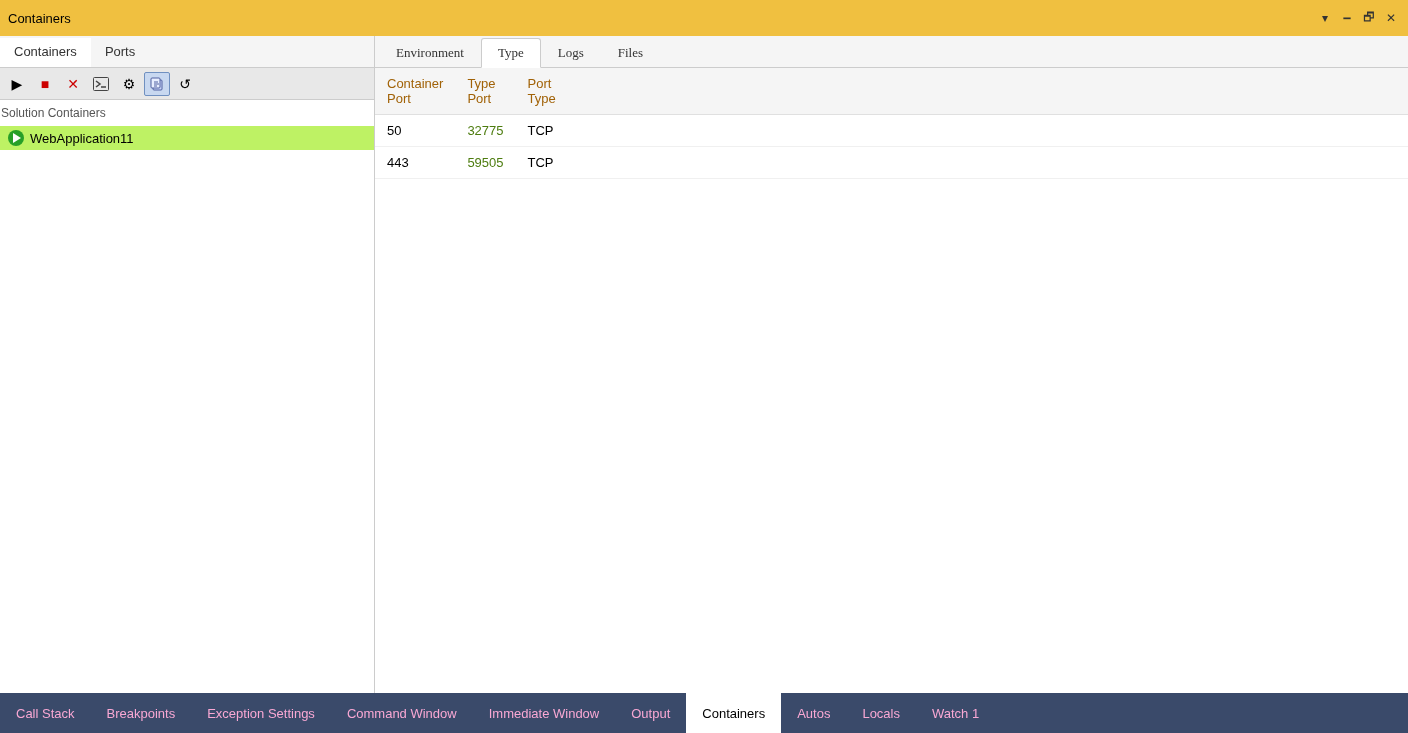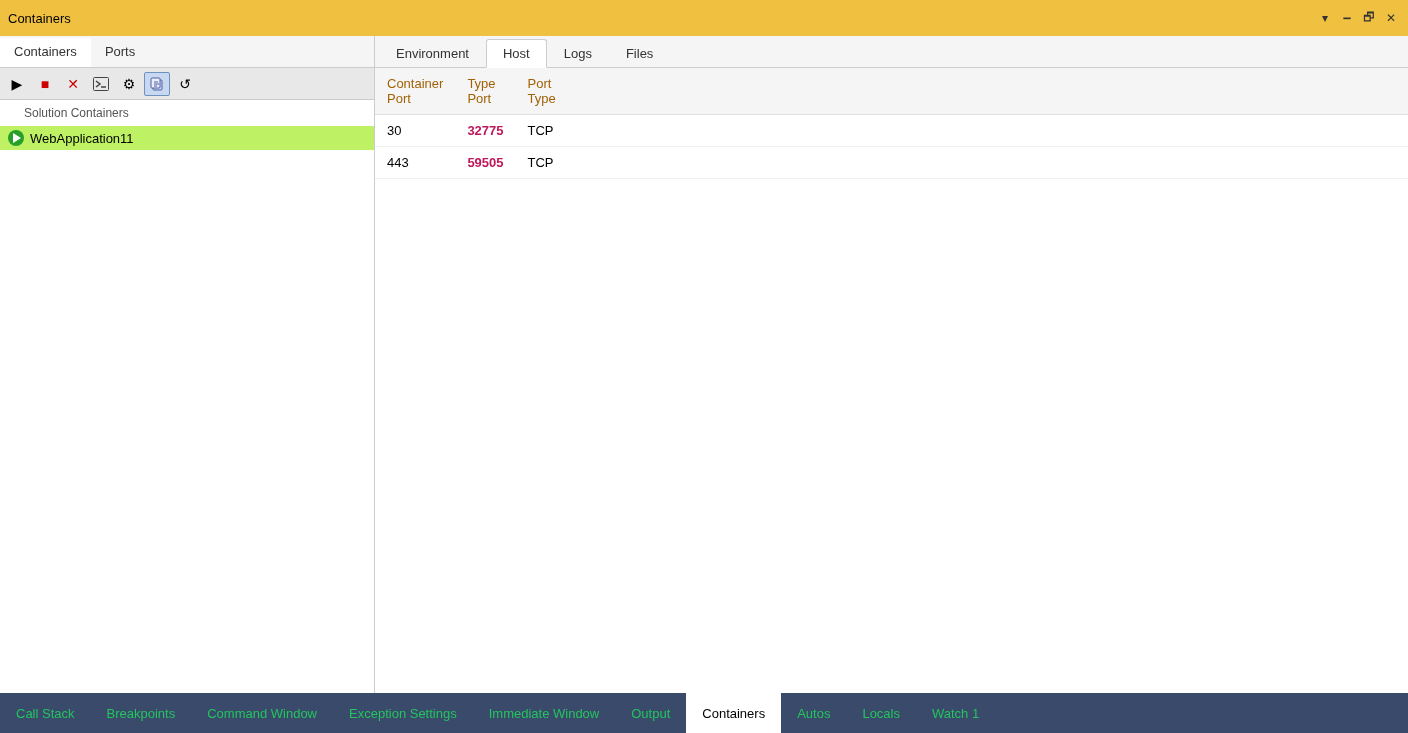--- a/index.html
+++ b/index.html
@@ -113,21 +113,21 @@
       border-color: #7090c0;
     }
 
     
     .left-content {
       flex: 1;
       overflow-y: auto;
       background: #fff;
     }
     .section-header {
-      padding: 6px 24px;
+      padding: 6px 1px;
       font-size: 12px;
       color: #555;
       font-weight: normal;
     }
     .list-item {
       display: flex;
       align-items: center;
       padding: 4px 8px;
       gap: 6px;
       cursor: pointer;
@@ -173,20 +173,21 @@
     .right-tab {
       padding: 6px 16px;
       cursor: pointer;
       font-size: 13px;
       border: 1px solid transparent;
       background: transparent;
       color: #333;
       border-radius: 3px 3px 0 0;
       position: relative;
       top: 1px;
+      font-family: Liberation Serif, serif;
     }
     .right-tab.active {
       background: #fff;
       border-color: #ccc;
       border-bottom-color: #fff;
       font-weight: 500;
     }
 
     
     .ports-table {
@@ -201,42 +202,41 @@
       color: #a16207;
       border-bottom: 1px solid #e0e0e0;
       background: #f5f5f5;
     }
     .ports-table td {
       padding: 8px 12px;
       font-size: 13px;
       border-bottom: 1px solid #f0f0f0;
     }
     .port-link {
-      color: #be185d;
+      color: #4d7c0f;
       text-decoration: none;
       cursor: pointer;
-      font-weight: bold;
     }
 
     
     .bottom-tabs {
       height: 40px;
       background: #3a4a6a;
       display: flex;
       align-items: center;
       flex-shrink: 0;
       overflow: hidden;
     }
     .bottom-tab {
       padding: 0 16px;
       height: 100%;
       display: flex;
       align-items: center;
       font-size: 13px;
-      color: #22c55e;
+      color: #f9a8d4;
       cursor: pointer;
       border: none;
       background: transparent;
       white-space: nowrap;
     }
     .bottom-tab.active {
       background: #fff;
       color: #000;
     }
   </style>
@@ -293,38 +293,38 @@
         <span>WebApplication11</span>
       </div>
     </div>
 
   </div>
 
   <div class="right-panel">
 
     <div class="right-tabs">
       <button class="right-tab">Environment</button>
-      <button class="right-tab active">Host</button>
+      <button class="right-tab active">Type</button>
       <button class="right-tab">Logs</button>
       <button class="right-tab">Files</button>
     </div>
 
     <div style="flex:1; overflow:auto;">
       <table class="ports-table">
         <thead>
           <tr>
             <th>Container Port</th>
             <th>Type Port</th>
             <th>Port Type</th>
             <th style="width:100%;"></th>
           </tr>
         </thead>
         <tbody>
           <tr>
-            <td>30</td>
+            <td>50</td>
             <td><a class="port-link">32775</a></td>
             <td>TCP</td>
             <td></td>
           </tr>
           <tr>
             <td>443</td>
             <td><a class="port-link">59505</a></td>
             <td>TCP</td>
             <td></td>
           </tr>
@@ -332,21 +332,21 @@
       </table>
     </div>
 
   </div>
 
 </div>
 
 <div class="bottom-tabs">
   <button class="bottom-tab">Call Stack</button>
   <button class="bottom-tab">Breakpoints</button>
+  <button class="bottom-tab">Exception Settings</button>
   <button class="bottom-tab">Command Window</button>
-  <button class="bottom-tab">Exception Settings</button>
   <button class="bottom-tab">Immediate Window</button>
   <button class="bottom-tab">Output</button>
   <button class="bottom-tab active">Containers</button>
   <button class="bottom-tab">Autos</button>
   <button class="bottom-tab">Locals</button>
   <button class="bottom-tab">Watch 1</button>
 </div>
 
 </body></html>

